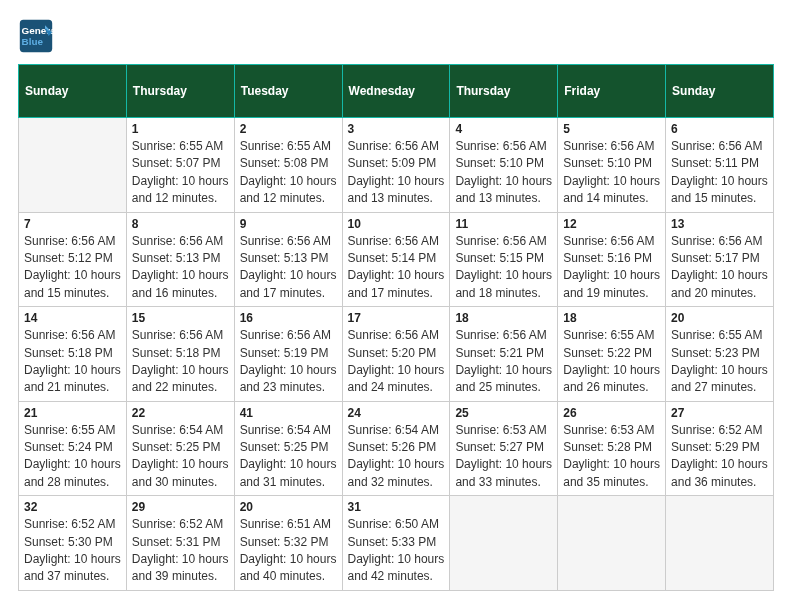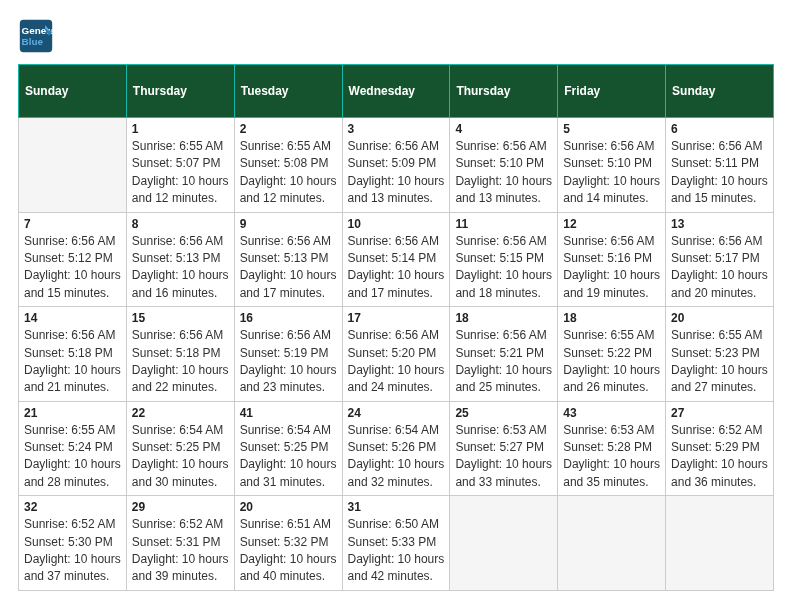--- a/index.html
+++ b/index.html
@@ -220,21 +220,21 @@
           </td>
           <td>
             <div class="day-num">24</div>
             <div class="day-info">Sunrise: 6:54 AM<br>Sunset: 5:26 PM<br>Daylight: 10 hours and 32 minutes.</div>
           </td>
           <td>
             <div class="day-num">25</div>
             <div class="day-info">Sunrise: 6:53 AM<br>Sunset: 5:27 PM<br>Daylight: 10 hours and 33 minutes.</div>
           </td>
           <td>
-            <div class="day-num">43</div>
+            <div class="day-num">26</div>
             <div class="day-info">Sunrise: 6:53 AM<br>Sunset: 5:28 PM<br>Daylight: 10 hours and 35 minutes.</div>
           </td>
           <td>
             <div class="day-num">27</div>
             <div class="day-info">Sunrise: 6:52 AM<br>Sunset: 5:29 PM<br>Daylight: 10 hours and 36 minutes.</div>
           </td>
         </tr>
         <tr class="week-row">
           <td>
             <div class="day-num">32</div>

